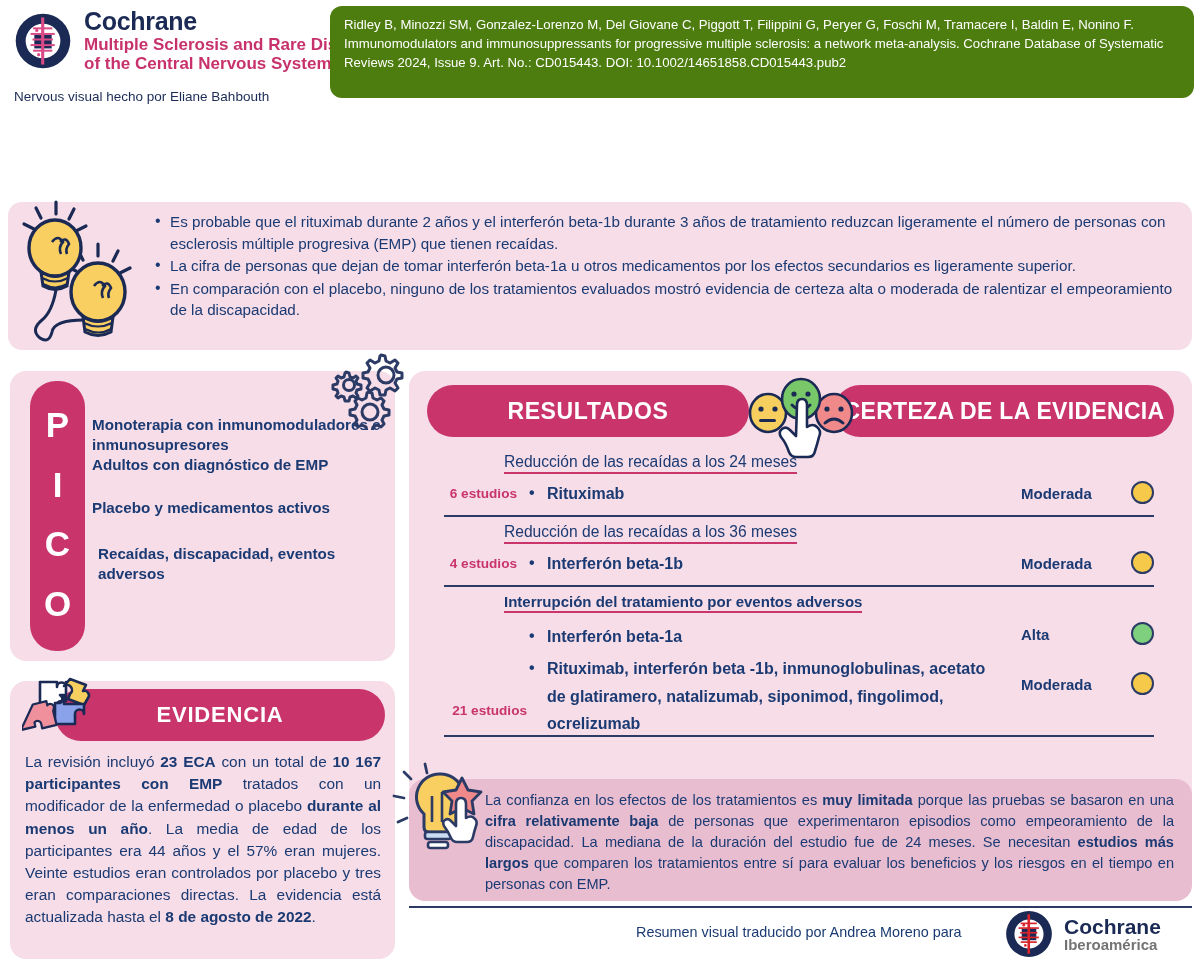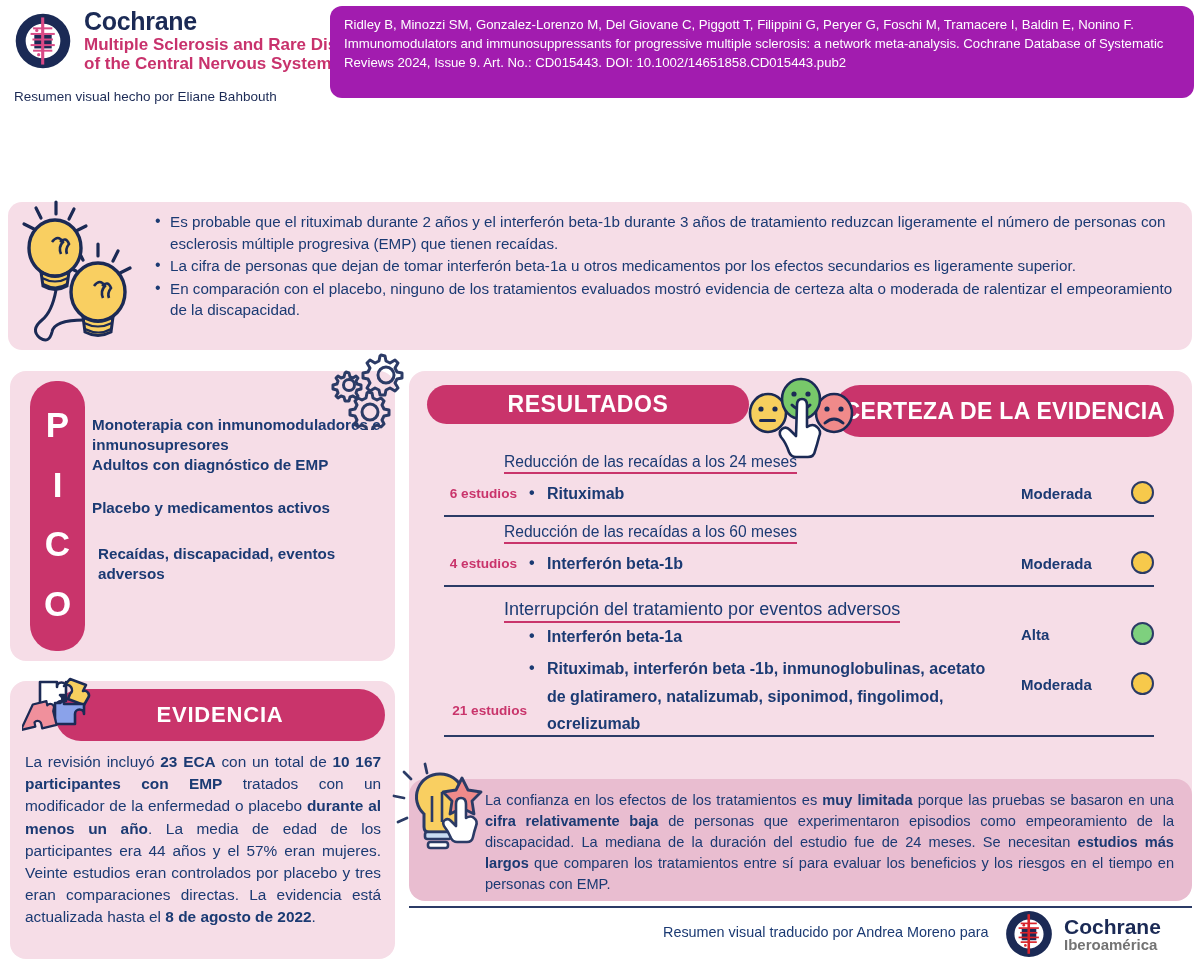--- a/index.html
+++ b/index.html
@@ -17,21 +17,21 @@
   .header { position: absolute; left: 0; top: 0; width: 1200px; height: 110px; }
   .logo-wrap { position: absolute; left: 12px; top: 8px; display: flex; align-items: center; gap: 10px; }
   .logo-mark { width: 62px; height: 62px; flex: 0 0 62px; }
   .logo-text { line-height: 1.05; }
   .logo-title { font-size: 25px; font-weight: bold; color: #1b2a55; letter-spacing: -.3px; }
   .logo-sub { font-size: 17px; font-weight: bold; color: #c8326c; line-height: 1.12; margin-top: 1px; }
   .byline { position: absolute; left: 14px; top: 89px; font-size: 13.5px; color: #1b2a55; }
 
   .citation {
     position: absolute; left: 330px; top: 6px; width: 864px; min-height: 92px;
-    background: #a21caf; border-radius: 12px;
+    background: #4d7c0f; border-radius: 12px;
     color: #ffffff; font-size: 13.2px; line-height: 1.44;
     padding: 9px 10px 9px 14px;
   }
 
   
   .title {
     position: absolute; left: 60px; top: 118px; width: 1080px;
     text-align: center; color: #1b3a73; font-weight: bold;
     font-size: 27px; line-height: 1.34; letter-spacing: -.2px;
   }
@@ -90,21 +90,21 @@
     font-size: 15.4px; line-height: 1.44; color: #1b3a73; text-align: justify;
   }
   .evid-text b { font-weight: bold; }
 
   
   .res-card {
     position: absolute; left: 409px; top: 371px; width: 783px; height: 519px;
     background: #f6dde7; border-radius: 16px;
   }
   .res-banner {
-    position: absolute; left: 18px; top: 14px; width: 322px; height: 39px;
+    position: absolute; left: 18px; top: 14px; width: 322px; height: 52px;
     background: #c9346b; border-radius: 26px;
     display: flex; align-items: center; justify-content: center;
   }
   .res-banner span { color: #fff; font-size: 23px; font-weight: bold; letter-spacing: .6px; }
   .cert-banner {
     position: absolute; left: 425px; top: 14px; width: 340px; height: 52px;
     background: #c9346b; border-radius: 26px;
     display: flex; align-items: center; justify-content: center;
   }
   .cert-banner span { color: #fff; font-size: 23px; font-weight: bold; letter-spacing: .3px; }
@@ -137,21 +137,21 @@
     position: absolute; left: 409px; top: 779px; width: 783px; height: 122px;
     background: #e9bdd0; border-radius: 16px;
     padding: 11px 18px 10px 76px;
     font-size: 14.6px; line-height: 1.44; color: #1b3a73; text-align: justify;
   }
   .concl b { font-weight: bold; }
   .bulb2 { position: absolute; left: 392px; top: 760px; width: 100px; height: 104px; z-index: 5; }
 
   
   .footrule { position: absolute; left: 409px; top: 906px; width: 783px; height: 2px; background: #2b3b66; }
-  .foot-text { position: absolute; left: 663px; top: 924px; font-size: 14.4px; color: #1b3a73; }
+  .foot-text { position: absolute; left: 636px; top: 924px; font-size: 14.4px; color: #1b3a73; }
   .foot-logo { position: absolute; left: 1003px; top: 908px; display: flex; align-items: center; gap: 9px; }
   .foot-mark { width: 52px; height: 52px; }
   .foot-name { line-height: 1.02; }
   .foot-n1 { font-size: 21px; font-weight: bold; color: #1b2a55; }
   .foot-n2 { font-size: 15px; font-weight: bold; color: #737373; }
 </style>
 </head>
 <body>
 
 <div class="page">
@@ -171,21 +171,21 @@
         <circle cx="43" cy="72" r="2.6" fill="#d94a86"></circle>
       </svg>
       <div class="logo-text">
         <div class="logo-title">Cochrane</div>
         <div class="logo-sub">
           <div>Multiple Sclerosis and Rare Diseases</div>
           <div>of the Central Nervous System</div>
         </div>
       </div>
     </div>
-    <div class="byline">Resumen visual hecho por Eliane Bahbouth</div>
+    <div class="byline">Nervous visual hecho por Eliane Bahbouth</div>
     <div class="citation">Ridley B, Minozzi SM, Gonzalez-Lorenzo M, Del Giovane C, Piggott T, Filippini G, Peryer G, Foschi M, Tramacere I, Baldin E, Nonino F. Immunomodulators and immunosuppressants for progressive multiple sclerosis: a network meta-analysis. Cochrane Database of Systematic Reviews 2024, Issue 9. Art. No.: CD015443. DOI: 10.1002/14651858.CD015443.pub2</div>
   </div>
 
 
   <div class="keymsg">
     <ul>
       <li>Es probable que el rituximab durante 2 años y el interferón beta-1b durante 3 años de tratamiento reduzcan ligeramente el número de personas con esclerosis múltiple progresiva (EMP) que tienen recaídas.</li>
       <li>La cifra de personas que dejan de tomar interferón beta-1a u otros medicamentos por los efectos secundarios es ligeramente superior.</li>
       <li>En comparación con el placebo, ninguno de los tratamientos evaluados mostró evidencia de certeza alta o moderada de ralentizar el empeoramiento de la discapacidad.</li>
     </ul>
@@ -263,32 +263,32 @@
         <div class="grp-studies" style="left:10px; top:35px; width:98px;">6 estudios</div>
         <ul class="grp-bullet" style="left:120px; top:31px; width:480px;">
           <li>Rituximab</li>
         </ul>
         <div class="cert-label" style="left:612px; top:34px;">Moderada</div>
         <div class="cert-dot" style="left:722px; top:30px; background:#f7c94b;"></div>
         <div class="sep" style="left:35px; top:64px; width:710px;"></div>
       </div>
 
       <div class="res-group">
-        <div class="grp-title" style="left:95px; top:72px;">Reducción de las recaídas a los 60 meses</div>
+        <div class="grp-title" style="left:95px; top:72px;">Reducción de las recaídas a los 36 meses</div>
         <div class="grp-studies" style="left:10px; top:105px; width:98px;">4 estudios</div>
         <ul class="grp-bullet" style="left:120px; top:101px; width:480px;">
           <li>Interferón beta-1b</li>
         </ul>
         <div class="cert-label" style="left:612px; top:104px;">Moderada</div>
         <div class="cert-dot" style="left:722px; top:100px; background:#f7c94b;"></div>
         <div class="sep" style="left:35px; top:134px; width:710px;"></div>
       </div>
 
       <div class="res-group">
-        <div class="grp-title" style="left:95px; top:148px; font-size:18px;">Interrupción del tratamiento por eventos adversos</div>
+        <div class="grp-title" style="left:95px; top:142px; font-size:15px;font-weight:bold;">Interrupción del tratamiento por eventos adversos</div>
         <ul class="grp-bullet" style="left:120px; top:172px; width:470px; line-height:1.74;">
           <li>Interferón beta-1a</li>
           <li style="margin-top:4px;">Rituximab, interferón beta -1b, inmunoglobulinas, acetato de glatiramero, natalizumab, siponimod, fingolimod, ocrelizumab</li>
         </ul>
         <div class="grp-studies" style="left:10px; top:252px; width:108px;">21 estudios</div>
         <div class="cert-label" style="left:612px; top:175px;">Alta</div>
         <div class="cert-dot" style="left:722px; top:171px; background:#7ed07e;"></div>
         <div class="cert-label" style="left:612px; top:225px;">Moderada</div>
         <div class="cert-dot" style="left:722px; top:221px; background:#f7c94b;"></div>
         <div class="sep" style="left:35px; top:284px; width:710px;"></div>

